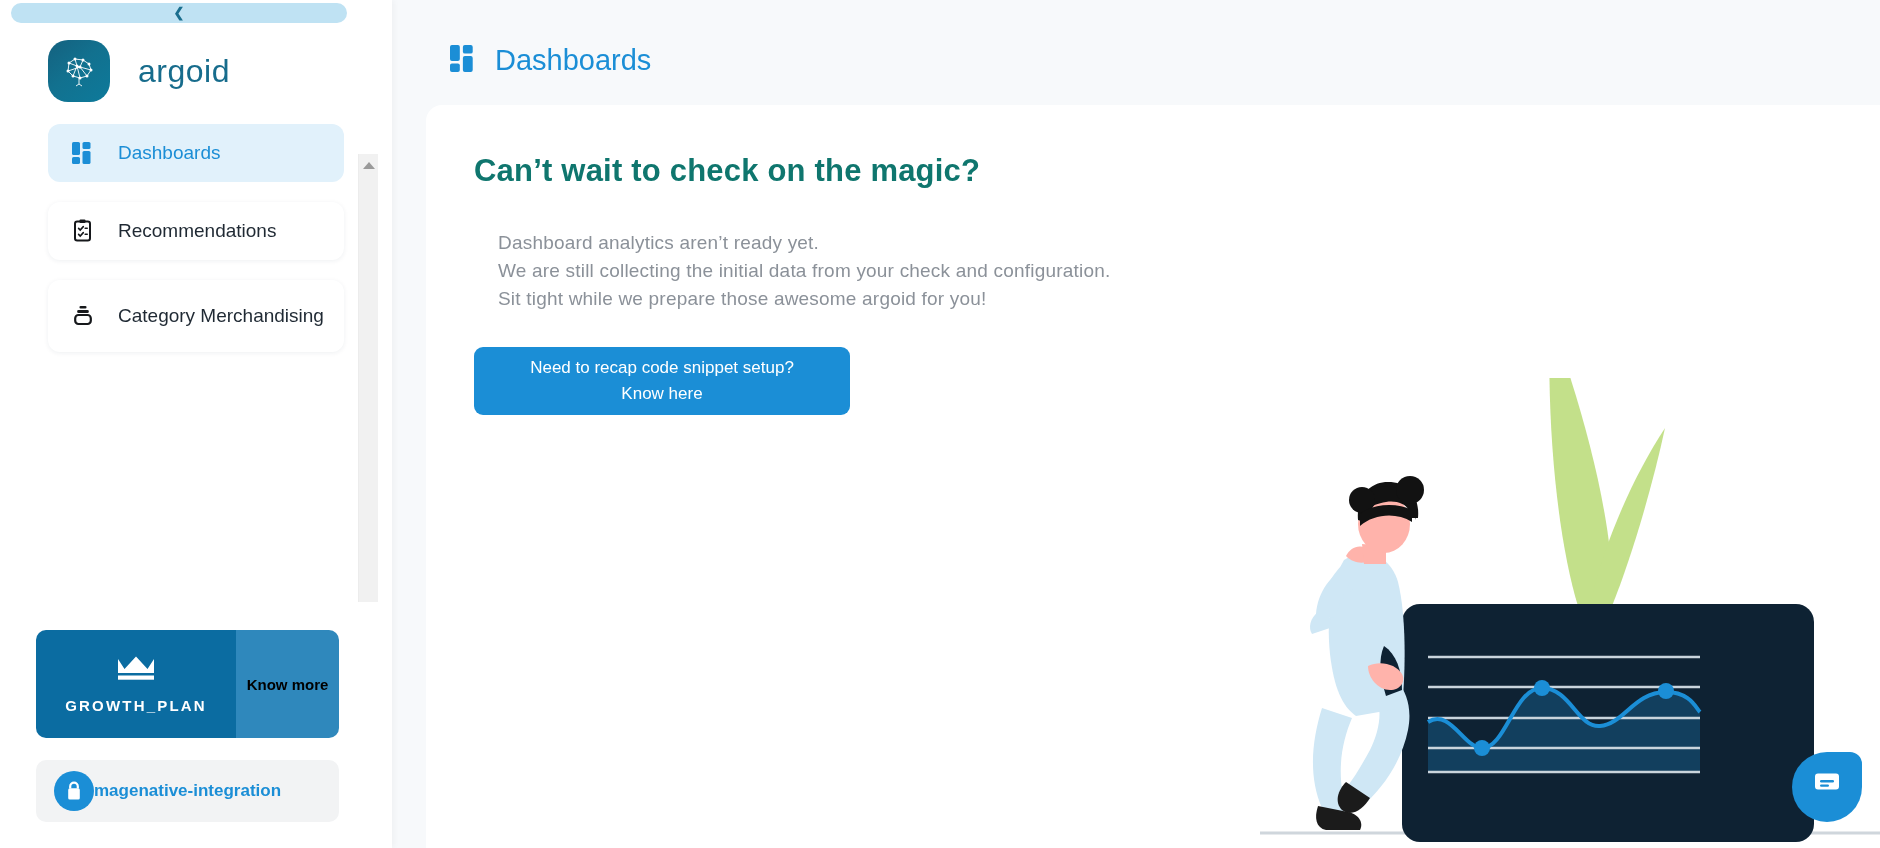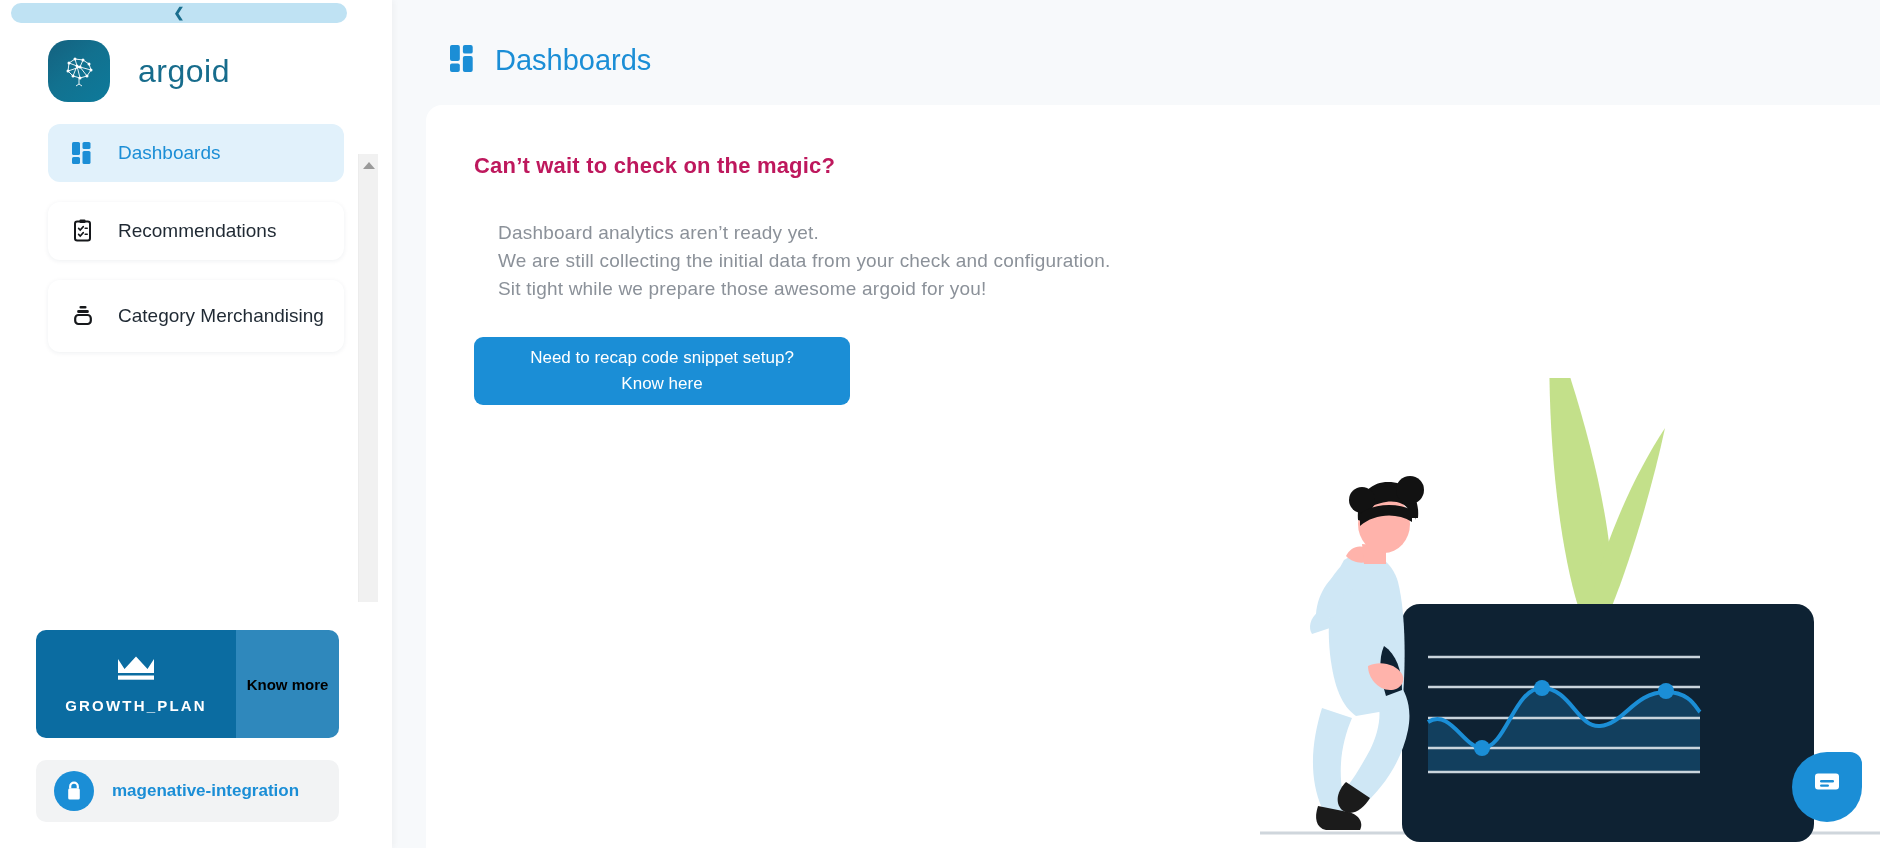--- a/index.html
+++ b/index.html
@@ -193,21 +193,20 @@
   }
 
   .integration {
     margin: 0 0 0 36px;
     width: 303px;
     height: 62px;
     border-radius: 10px;
     background: #f2f3f4;
     display: flex;
     align-items: center;
-    gap: 18px;
     padding-left: 18px;
     cursor: pointer;
   }
   .integration-badge {
     width: 40px; height: 40px;
     flex: 0 0 40px;
     border-radius: 50%;
     background: #1b8ed6;
     display: flex;
     align-items: center;
@@ -246,22 +245,22 @@
     top: 105px;
     right: 0;
     bottom: 0;
     background: #ffffff;
     border-radius: 16px 0 0 0;
     overflow: hidden;
   }
 
   .card-inner { padding: 48px 0 0 48px; }
   .hero-title {
-    font-size: 22px;
-    color: #be185d;
+    font-size: 31px;
+    color: #0f766e;
     font-weight: 700;
     letter-spacing: 0.2px;
     margin-bottom: 40px;
   }
   .hero-lines { margin-bottom: 34px; }
   .hero-line {
     font-size: 19px;
     color: #8b9199;
     line-height: 28px;
     letter-spacing: 0.2px;

